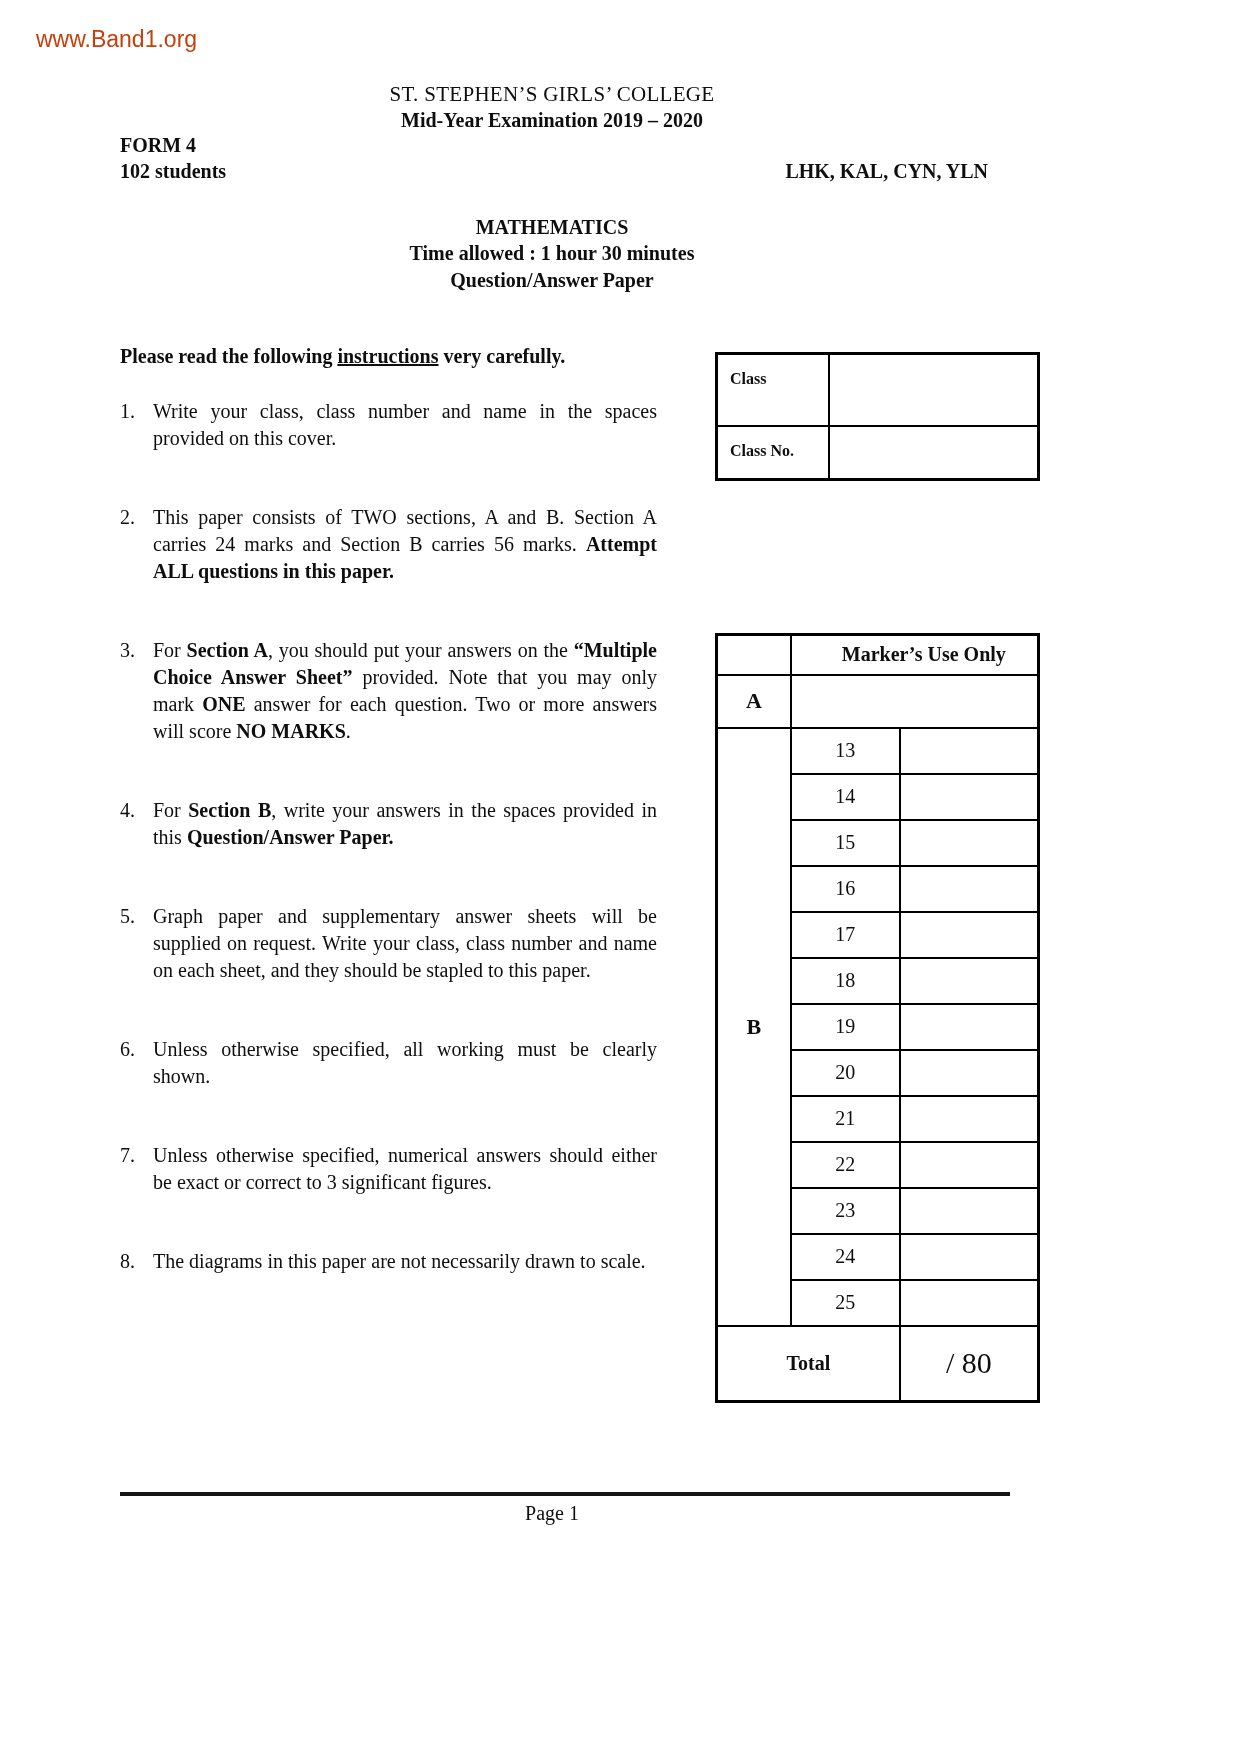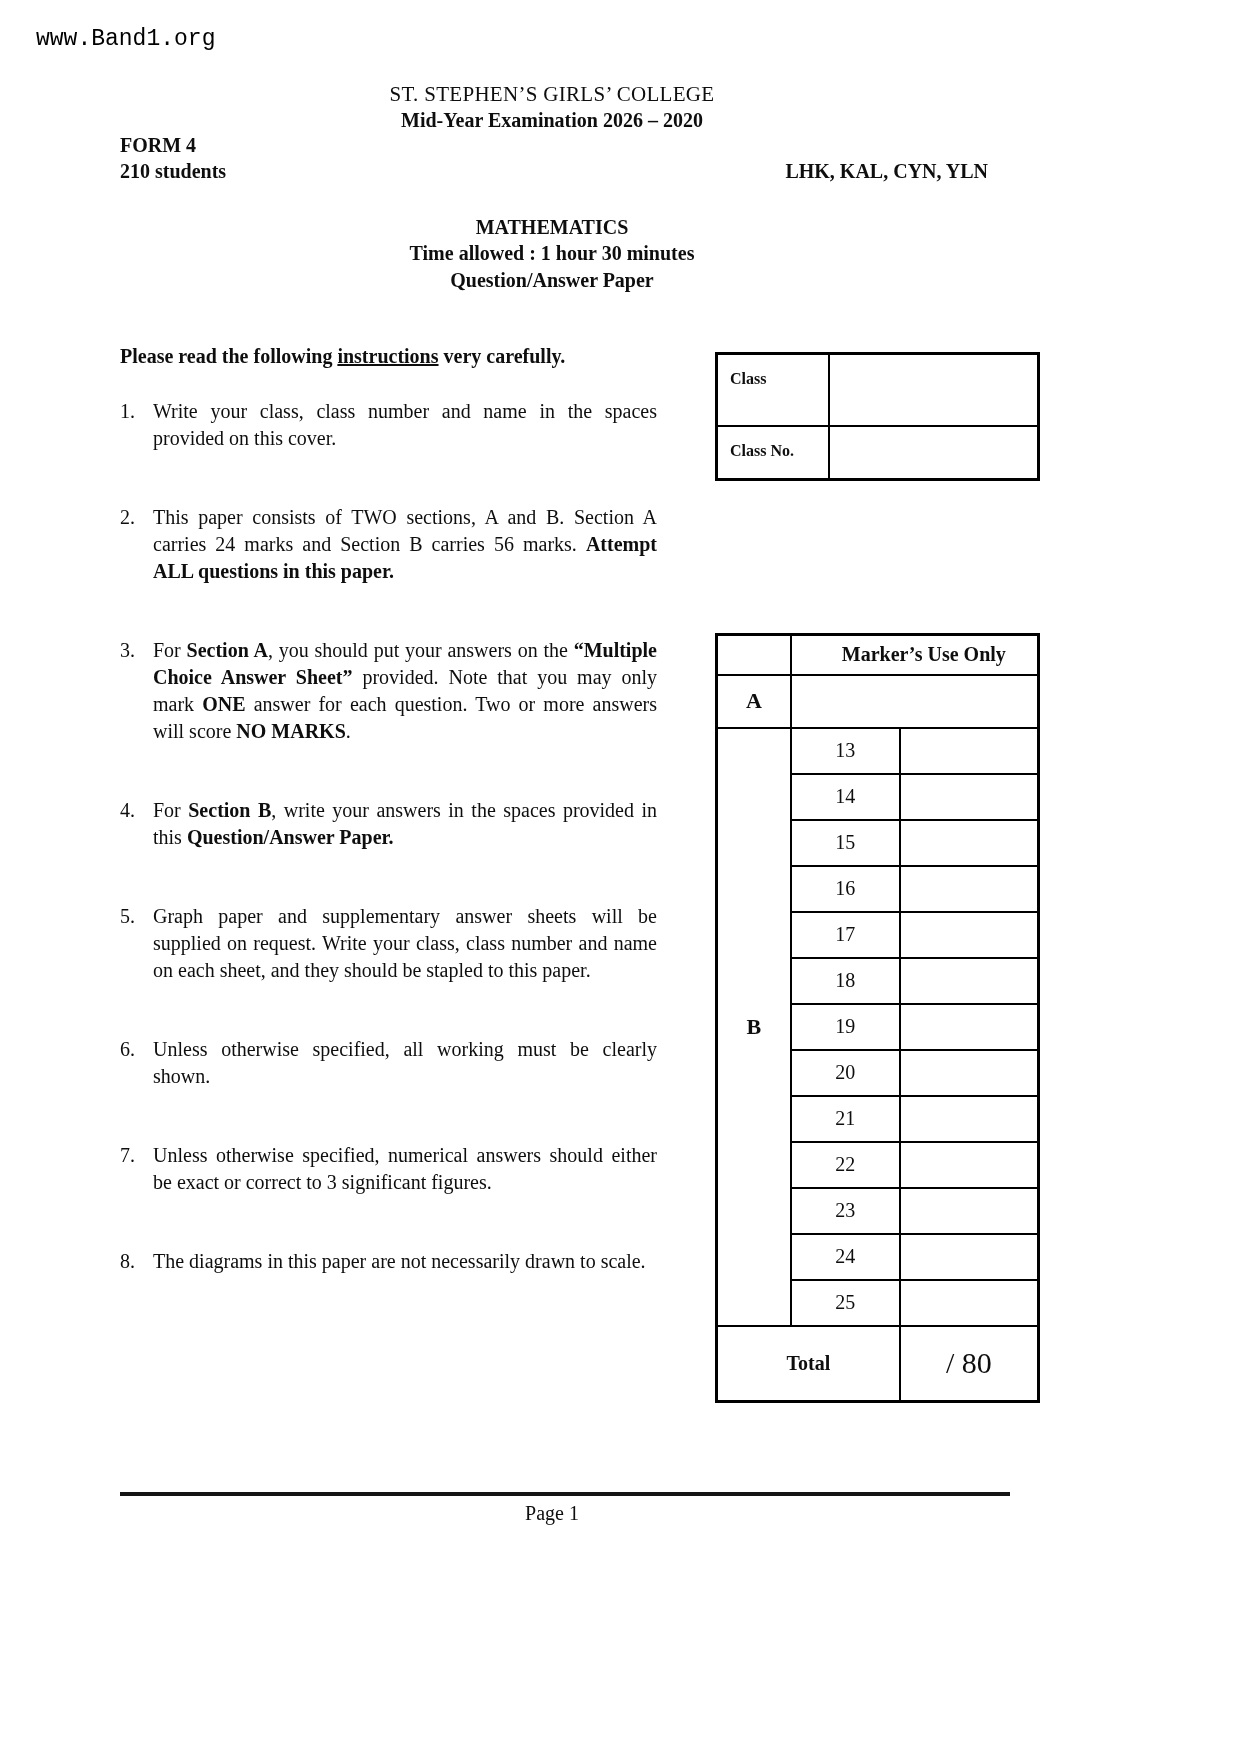--- a/index.html
+++ b/index.html
@@ -12,21 +12,21 @@
     font-family:"Liberation Serif", serif;
     color:#0e0e0e;
     overflow:hidden;
   }
   .abs { position:absolute; }
   .b { font-weight:bold; }
   .u { text-decoration:underline; }
 
   .center-line { left:0; width:1104px; text-align:center; }
 
-  .watermark { left:36px; top:26px; font-family:Liberation Mono, monospace; font-size:23px; color:#000000; }
+  .watermark { left:36px; top:26px; font-family:Liberation Sans, sans-serif; font-size:23px; color:#c2410c; }
 
   .school   { top:82px;  font-size:21px; font-weight:normal; letter-spacing:0.3px; }
   .examline { top:109px; font-size:20px; font-weight:bold; }
   .form     { left:120px; top:134px; font-size:20px; font-weight:bold; }
   .students { left:120px; top:160px; font-size:20px; font-weight:bold; }
   .classcodes { right:252px; top:160px; font-size:20px; font-weight:bold; }
   .subject  { top:216px; font-size:20px; font-weight:bold; }
   .time     { top:242px; font-size:20px; font-weight:bold; }
   .papertype{ top:269px; font-size:20px; font-weight:bold; }
 
@@ -66,24 +66,24 @@
   .footer-page { top:1502px; font-size:20px; }
 </style>
 </head>
 <body>
 
 <div class="page">
 
   <div class="abs watermark">www.Band1.org</div>
 
   <div class="abs center-line school">ST. STEPHEN’S GIRLS’ COLLEGE</div>
-  <div class="abs center-line examline">Mid-Year Examination 2026 – 2020</div>
+  <div class="abs center-line examline">Mid-Year Examination 2019 – 2020</div>
 
   <div class="abs form">FORM 4</div>
-  <div class="abs students">210 students</div>
+  <div class="abs students">102 students</div>
   <div class="abs classcodes">LHK, KAL, CYN, YLN</div>
 
   <div class="abs center-line subject">MATHEMATICS</div>
   <div class="abs center-line time">Time allowed : 1 hour 30 minutes</div>
   <div class="abs center-line papertype">Question/Answer Paper</div>
 
   <div class="abs intro"><span class="b">Please read the following </span><span class="b u">instructions</span><span class="b"> very carefully.</span></div>
   <div class="abs instr-list">
       <div class="instr-item">
         <span class="instr-num">1.</span>

